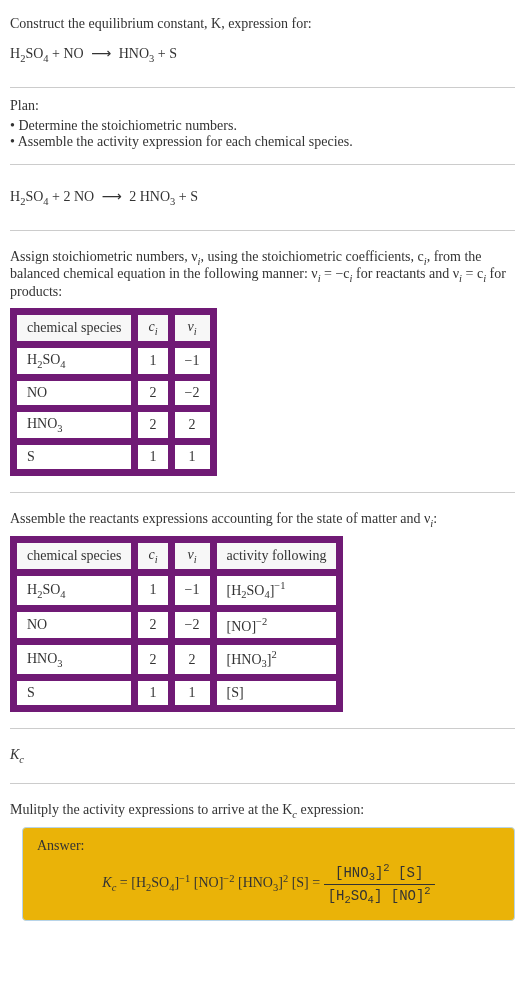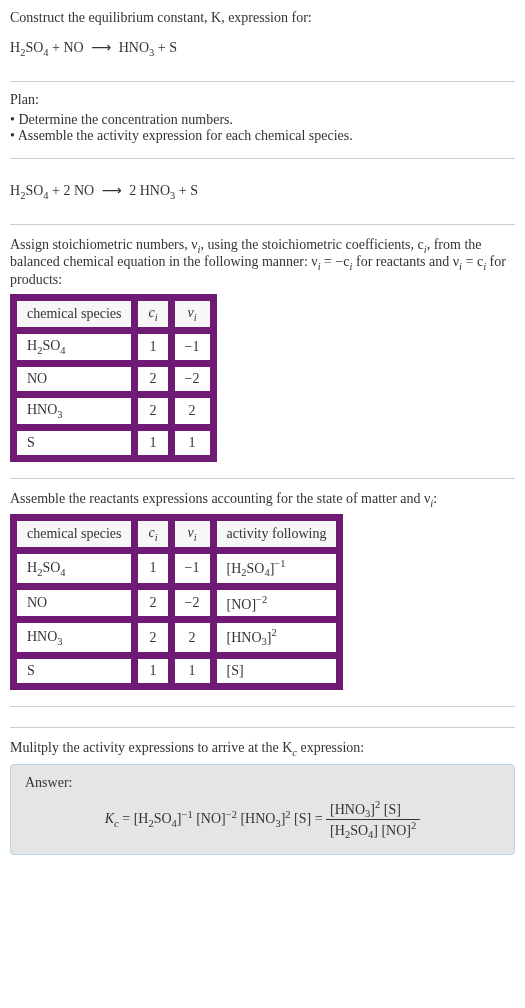--- a/index.html
+++ b/index.html
@@ -35,66 +35,68 @@
       padding: 4px 10px;
       text-align: center;
       font-weight: normal;
     }
     th {
       background: #f7f7f7;
     }
     td.left, th.left { text-align: left; }
     .italic { font-style: italic; }
     .answer-box {
-      background: #e5e5e5;
+      background: #eab308;
       border: 1px solid #b8d4e8;
       border-radius: 4px;
       padding: 10px 14px;
       margin-top: 6px;
+      margin-left: 12px;
     }
     .answer-label {
       margin-bottom: 8px;
     }
     .frac {
       display: inline-block;
       vertical-align: middle;
-      text-align: left;
+      text-align: center;
+      font-family: Liberation Mono, monospace;
     }
     .frac .num {
       display: block;
       border-bottom: 1px solid #333;
       padding: 0 4px;
     }
     .frac .den {
       display: block;
       padding: 0 4px;
     }
     .math-line {
       text-align: center;
       margin: 4px 0;
     }
     .plan-intro { margin-bottom: 2px; }
-    .para { margin: 2px 0; font-family: Liberation Serif, serif; }
+    .para { margin: 8px 0; font-family: Liberation Serif, serif; }
   </style>
 </head>
 <body>
 
 <div class="section question">
   <div class="para">
     <span>Construct the equilibrium constant, K, expression for:</span>
   </div>
   <div class="equation">
     <span>H</span><sub>2</sub><span>SO</span><sub>4</sub><span> + NO </span><span class="arrow">⟶</span><span> HNO</span><sub>3</sub><span> + S</span>
   </div>
 </div>
 
 <div class="section">
   <div class="plan-intro">Plan:</div>
   <ul>
-    <li>Determine the concentration numbers.</li>
+    <li>Determine the stoichiometric numbers.</li>
     <li>Assemble the activity expression for each chemical species.</li>
   </ul>
 </div>
 
 <div class="section">
   <div class="equation">
     <span>H</span><sub>2</sub><span>SO</span><sub>4</sub><span> + 2 NO </span><span class="arrow">⟶</span><span> 2 HNO</span><sub>3</sub><span> + S</span>
   </div>
 </div>
 
@@ -167,20 +169,23 @@
       <td class="left">S</td>
       <td>1</td>
       <td>1</td>
       <td class="left">[S]</td>
     </tr>
   </tbody>
     </table>
 </div>
 
 <div class="section">
+  <div class="para italic">
+    <span>K</span><sub>c</sub>
+  </div>
 </div>
 
 <div class="section">
   <div class="para">
     <span>Mulitply the activity expressions to arrive at the K</span><sub class="italic">c</sub><span> expression:</span>
   </div>
   <div class="answer-box">
     <div class="answer-label">Answer:</div>
     <div class="math-line">
       <span class="italic">K</span><sub class="italic">c</sub><span> = [H</span><sub>2</sub><span>SO</span><sub>4</sub><span>]</span><sup>−1</sup><span> [NO]</span><sup>−2</sup><span> [HNO</span><sub>3</sub><span>]</span><sup>2</sup><span> [S] = </span><span class="frac"><span class="num"><span>[HNO</span><sub>3</sub><span>]</span><sup>2</sup><span> [S]</span></span><span class="den"><span>[H</span><sub>2</sub><span>SO</span><sub>4</sub><span>] [NO]</span><sup>2</sup></span></span>

